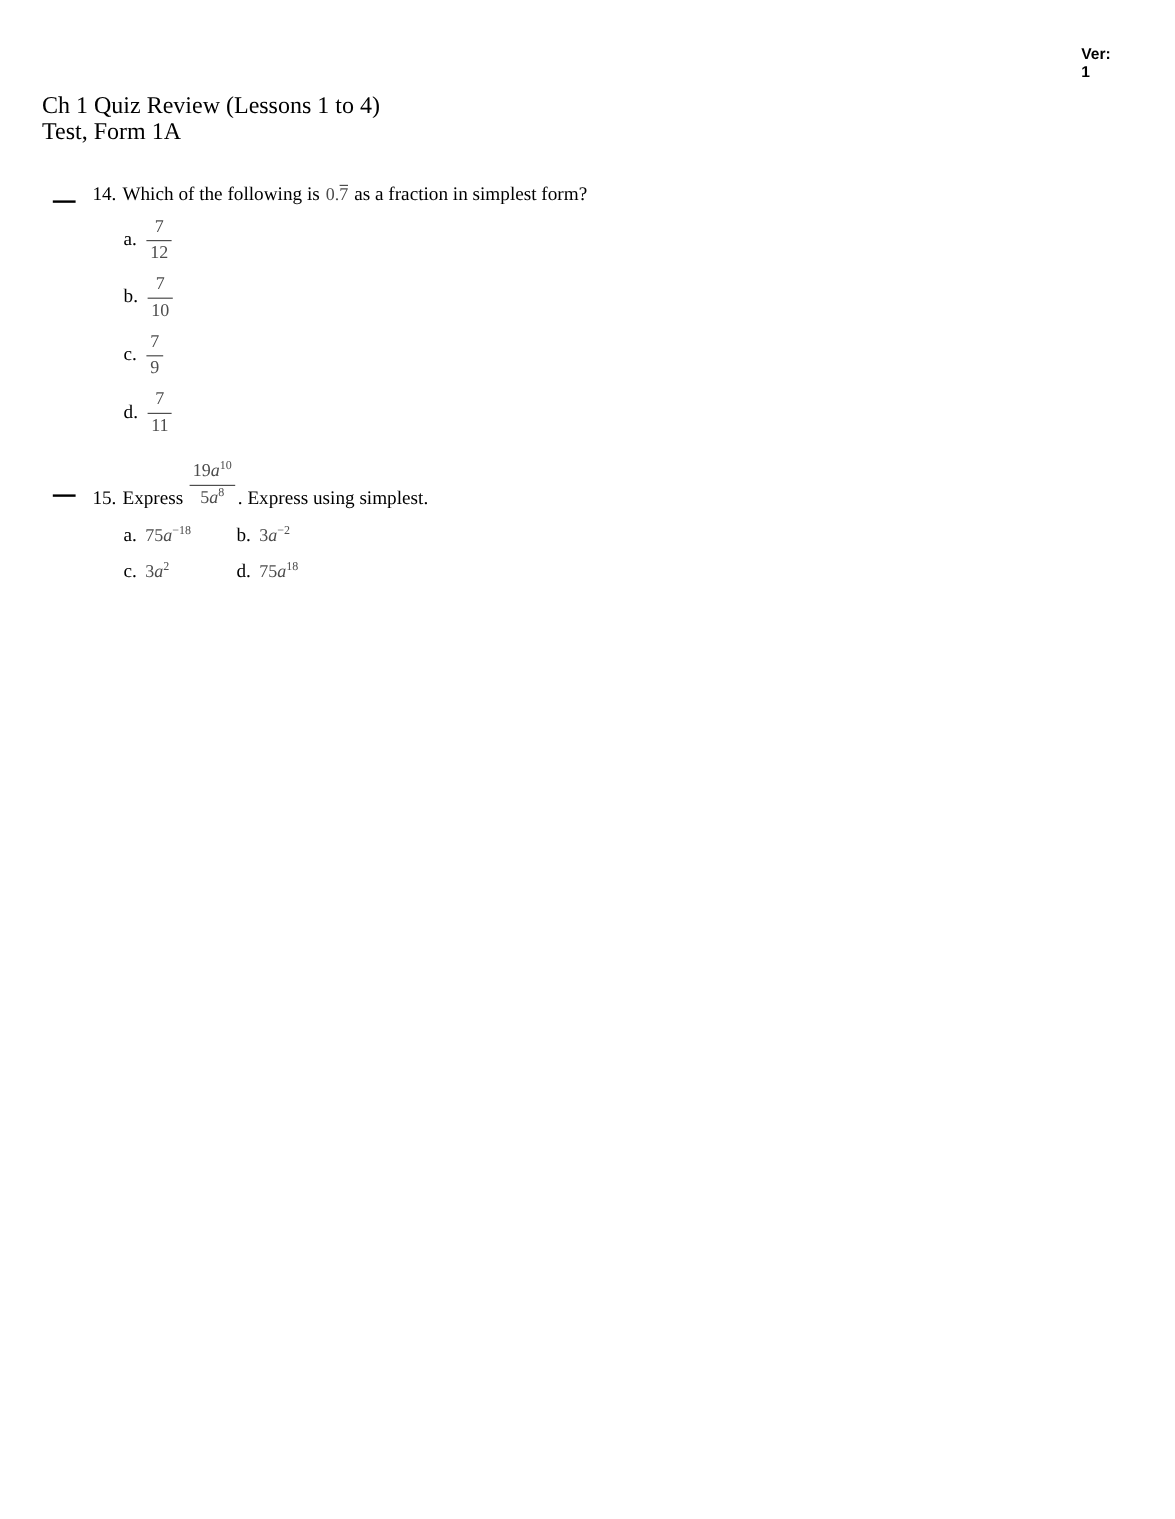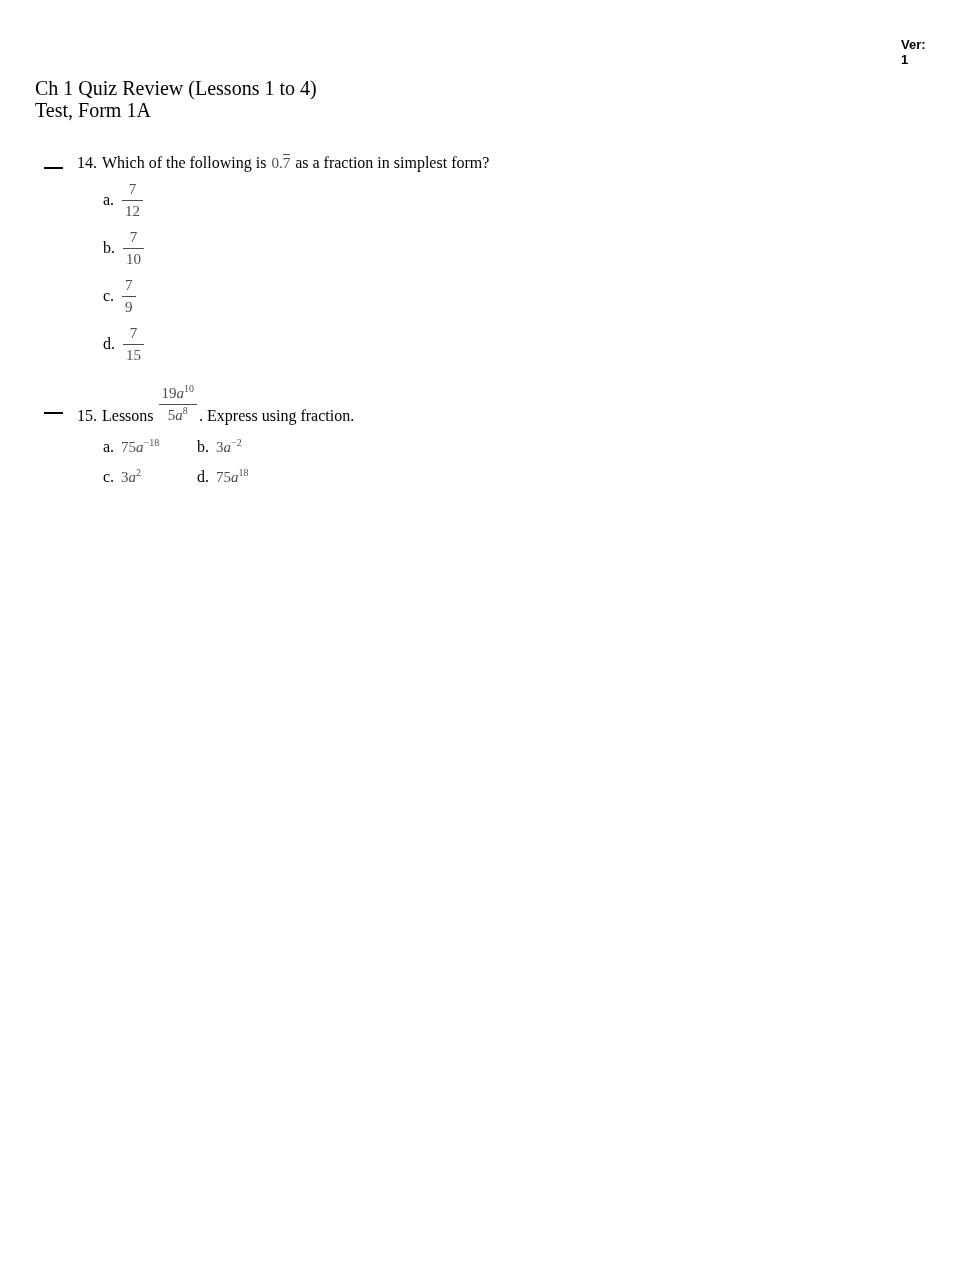--- a/index.html
+++ b/index.html
@@ -170,36 +170,36 @@
         <span class="clabel">c.</span>
         <span class="frac">
           <span class="num">7</span>
           <span class="den">9</span>
         </span>
       </div>
       <div class="choice14">
         <span class="clabel">d.</span>
         <span class="frac">
           <span class="num">7</span>
-          <span class="den">15</span>
+          <span class="den">11</span>
         </span>
       </div>
     </div>
   </div>
 
   <div class="question q15">
     <div class="qline15">
       <span class="blank"></span>
       <span>15.</span>
-      <span>Lessons</span>
+      <span>Express</span>
       <span class="frac">
         <span class="num"><span>19</span><i>a</i><sup>10</sup></span>
         <span class="den"><span>5</span><i>a</i><sup>8</sup></span>
       </span>
-      <span class="tail15">. Express using fraction.</span>
+      <span class="tail15">. Express using simplest.</span>
     </div>
 
     <div class="choices15">
       <div class="choice15">
         <span class="clabel">a.</span>
         <span class="expr"><span>75</span><i>a</i><sup>−18</sup></span>
       </div>
       <div class="choice15">
         <span class="clabel">b.</span>
         <span class="expr"><span>3</span><i>a</i><sup>−2</sup></span>

